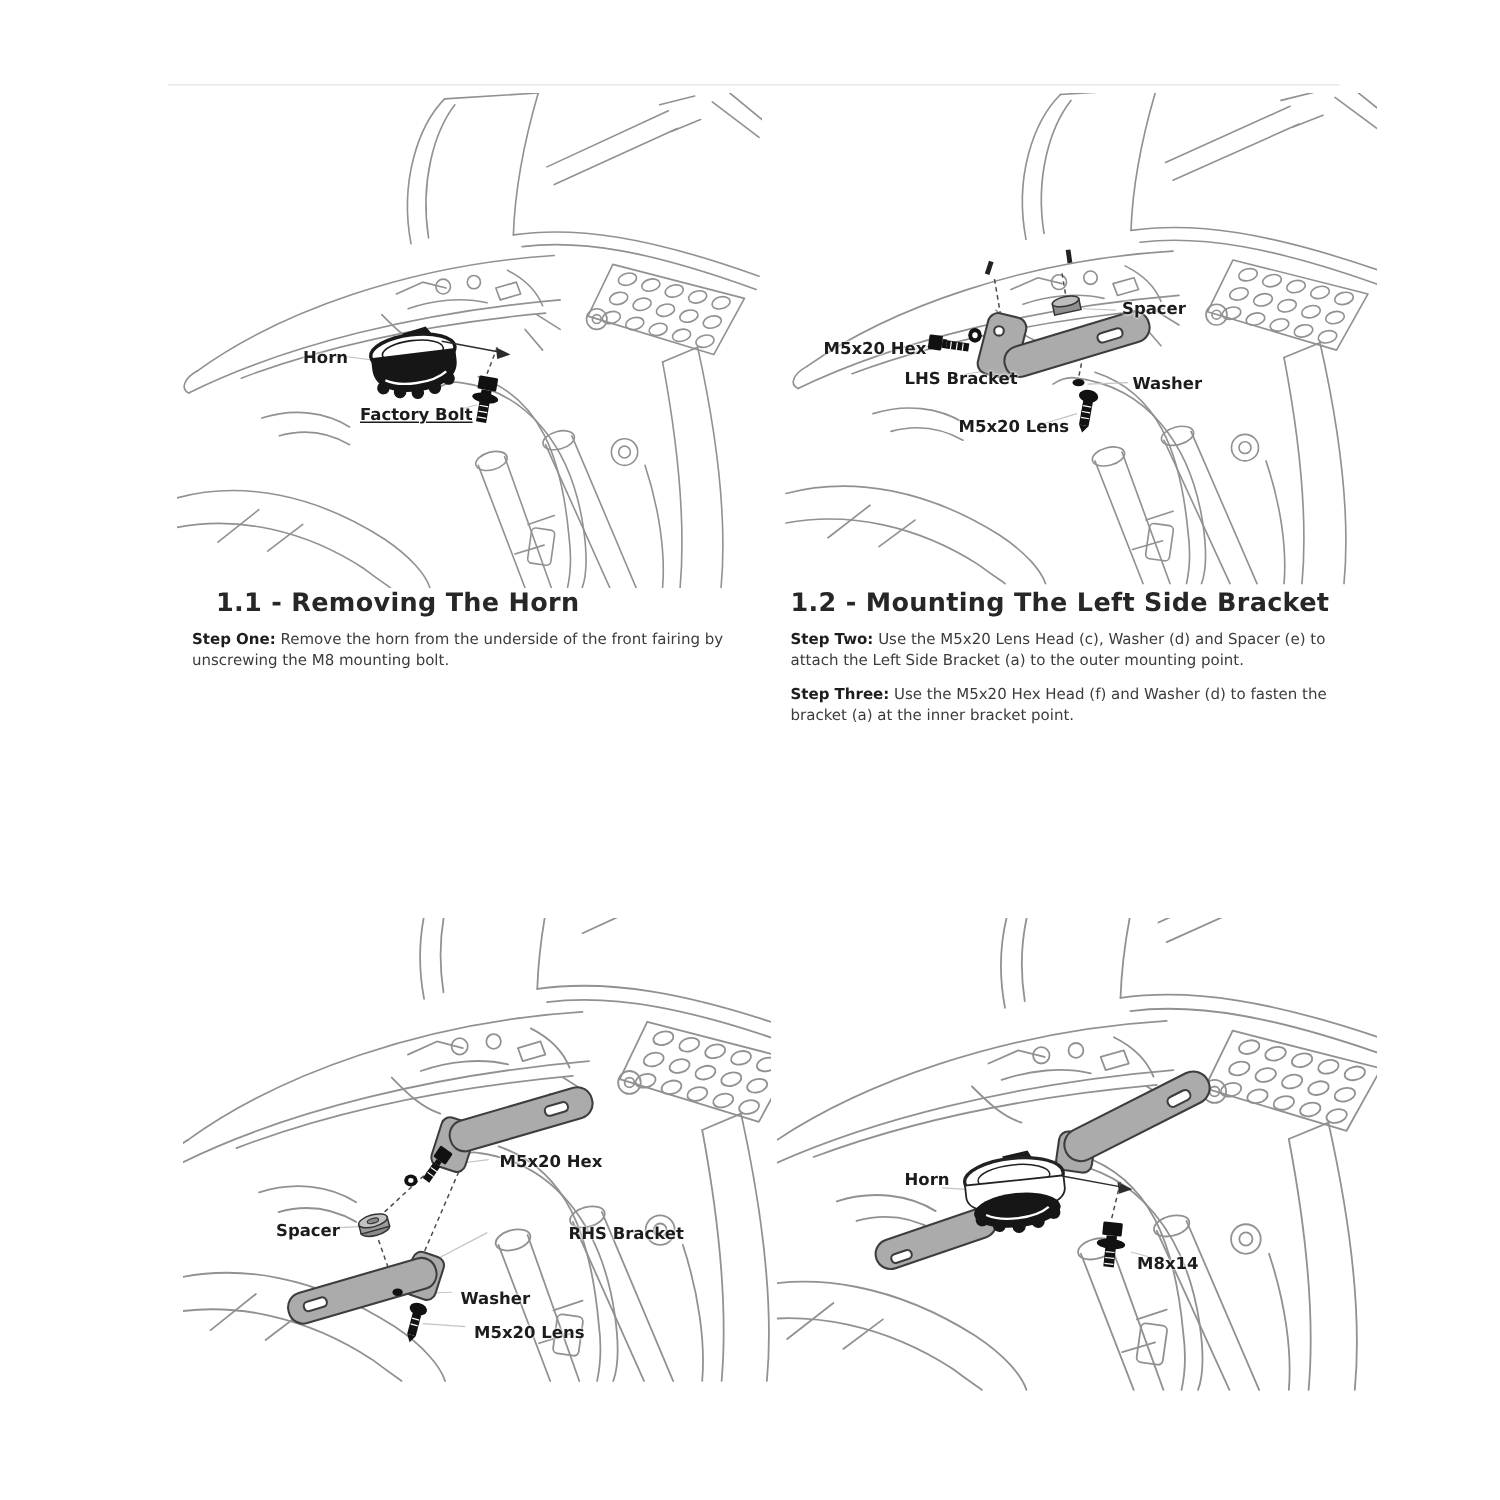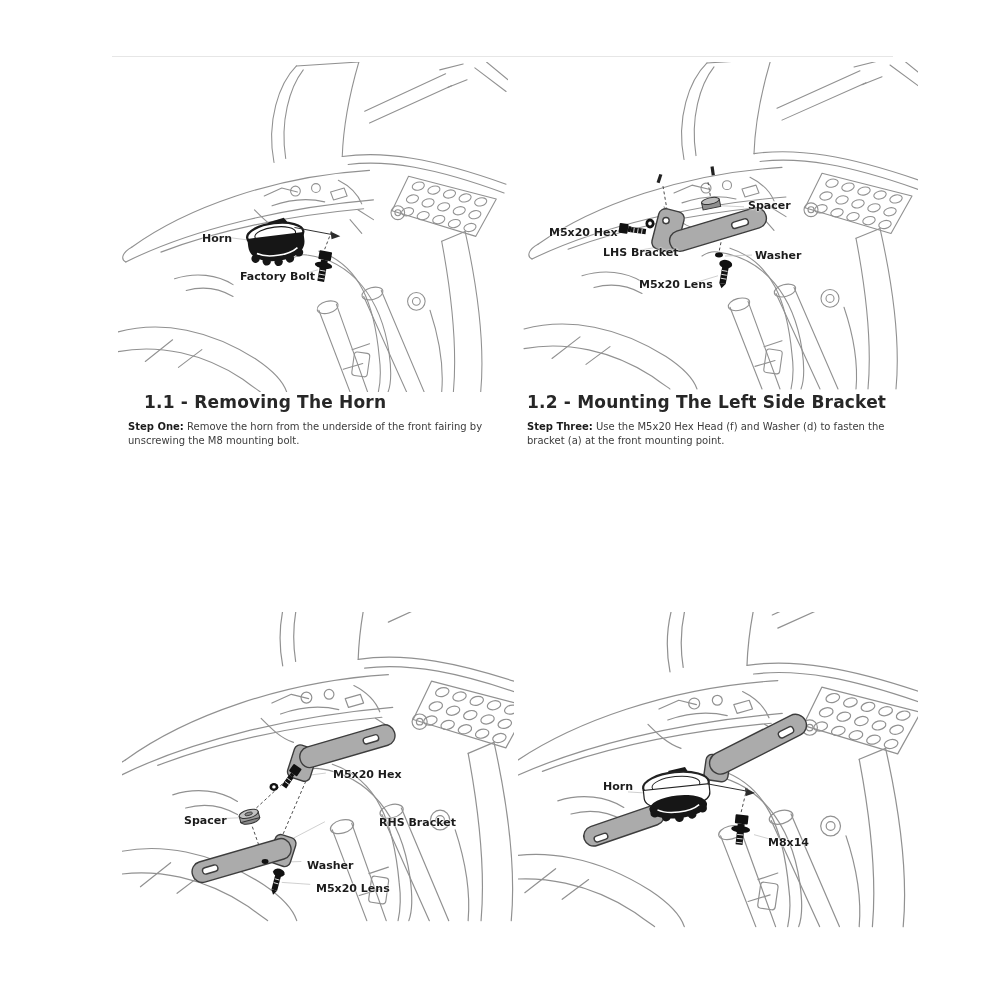--- a/index.html
+++ b/index.html
@@ -125,21 +125,21 @@
         <rect x="204" y="192" width="13" height="9" rx="1" fill="#101010"></rect>
         <rect x="207" y="201" width="7" height="4" fill="#101010"></rect>
         <ellipse cx="210.5" cy="206.5" rx="9" ry="3.4" fill="#101010"></ellipse>
         <rect x="207" y="208" width="7" height="15" fill="#101010"></rect>
         <line x1="207.5" y1="212" x2="213.5" y2="212" stroke="#fff" stroke-width="0.8"></line>
         <line x1="207.5" y1="216" x2="213.5" y2="216" stroke="#fff" stroke-width="0.8"></line>
         <line x1="207.5" y1="220" x2="213.5" y2="220" stroke="#fff" stroke-width="0.8"></line>
       </g>
     </svg>
     <span class="dlabel" style="left:84px;top:170px;">Horn</span>
-    <span class="dlabel" style="left:122px;top:208px;">Factory Bolt</span>
+    <span class="dlabel" style="left:122px;top:208px;text-decoration:underline;">Factory Bolt</span>
   </div>
 
   <div class="panel" style="left:518px;top:62px;width:400px;height:330px;">
     <svg viewBox="0 0 400 335" preserveAspectRatio="none">
       <use href="#bike" transform="translate(6,-3)"></use>
       <g stroke="#c3c3c3" stroke-width="0.8">
         <line x1="226" y1="147" x2="204" y2="146"></line>
           <line x1="89" y1="174" x2="103" y2="171"></line>
         <line x1="122" y1="191" x2="150" y2="186"></line>
           <line x1="234" y1="196" x2="207" y2="197"></line>
@@ -191,21 +191,22 @@
     <span class="dlabel" style="left:121px;top:216px;">M5x20 Lens</span>
   </div>
 
   <div class="heading" style="left:128px;top:392px;margin-left:16px;">1.1 - Removing The Horn</div>
   <div class="steps" style="left:128px;top:420px;width:392px;">
     <p class="step"><b>Step One:</b> <span>Remove the horn from the underside of the front fairing by unscrewing the M8 mounting bolt.</span></p>
   </div>
 
   <div class="heading" style="left:527px;top:392px;text-align:center;">1.2 - Mounting The Left Side Bracket</div>
   <div class="steps" style="left:527px;top:420px;width:380px;">
-    <p class="step"><b>Step Three:</b> <span>Use the M5x20 Hex Head (f) and Washer (d) to fasten the bracket (a) at the front mounting point.</span></p>
+    <p class="step"><b>Step Two:</b> <span>Use the M5x20 Lens Head (c), Washer (d) and Spacer (e) to attach the Left Side Bracket (a) to the outer mounting point.</span></p>
+    <p class="step"><b>Step Three:</b> <span>Use the M5x20 Hex Head (f) and Washer (d) to fasten the bracket (a) at the inner bracket point.</span></p>
   </div>
 
   <div class="panel" style="left:122px;top:612px;width:392px;height:333px;">
     <svg viewBox="0 0 400 335" preserveAspectRatio="none">
       <use href="#bike" transform="translate(-12,-58) scale(1.1)"></use>
       <g stroke="#c3c3c3" stroke-width="0.8">
         <line x1="208" y1="162" x2="184" y2="165"></line>
           <line x1="98" y1="208" x2="120" y2="207"></line>
         <line x1="207" y1="211" x2="174" y2="228"></line>
           <line x1="183" y1="251" x2="152" y2="252"></line>
@@ -299,16 +300,16 @@
         <rect x="216" y="204" width="13" height="9" rx="1" fill="#111"></rect>
         <rect x="219" y="213" width="7" height="4" fill="#111"></rect>
         <ellipse cx="222.5" cy="218.5" rx="9.5" ry="3.5" fill="#111"></ellipse>
         <rect x="219" y="220" width="7" height="14" fill="#111"></rect>
         <line x1="219.5" y1="224" x2="225.5" y2="224" stroke="#fff" stroke-width="0.8"></line>
         <line x1="219.5" y1="228" x2="225.5" y2="228" stroke="#fff" stroke-width="0.8"></line>
         <line x1="219.5" y1="232" x2="225.5" y2="232" stroke="#fff" stroke-width="0.8"></line>
       </g>
     </svg>
     <span class="dlabel" style="left:85px;top:168px;">Horn</span>
-    <span class="dlabel" style="left:250px;top:224px;">M8x14</span>
+    <span class="dlabel" style="left:240px;top:224px;">M8x14</span>
   </div>
 
 </div>
 
 </body></html>

